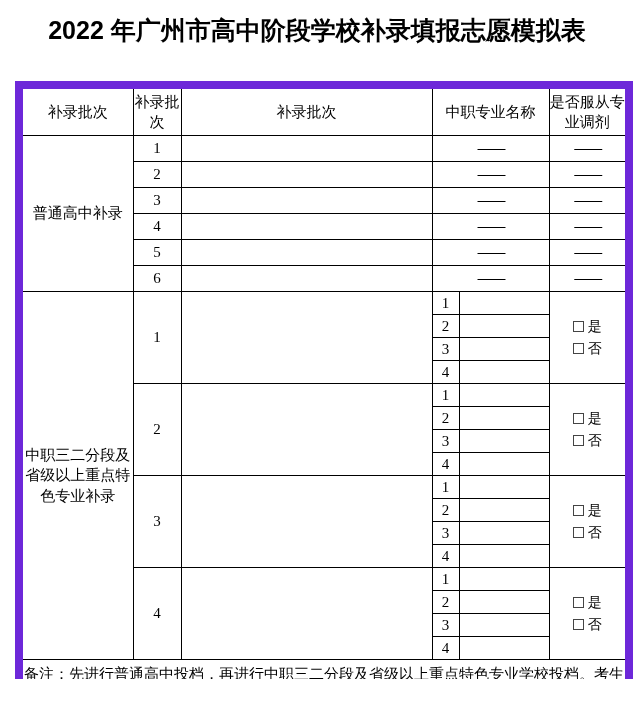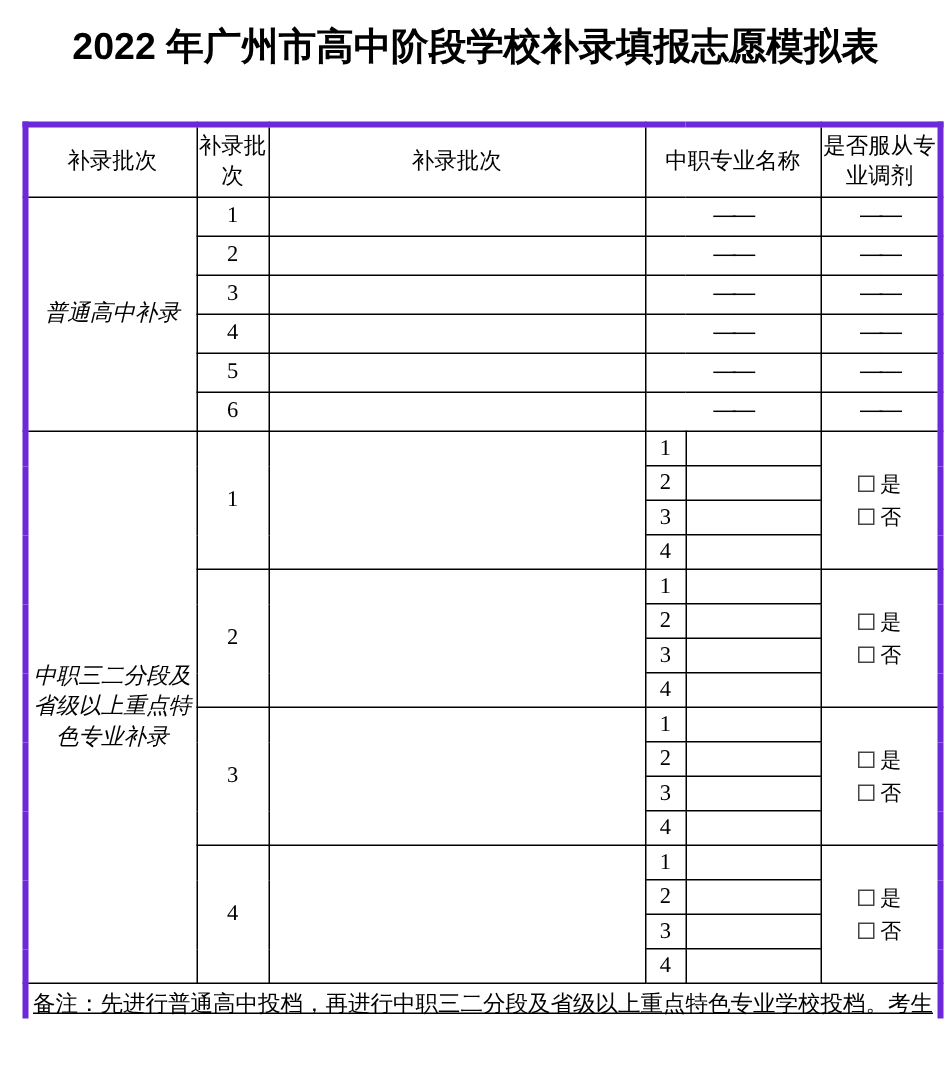--- a/index.html
+++ b/index.html
@@ -23,41 +23,40 @@
     font-size: 25px;
     font-weight: bold;
     letter-spacing: 0px;
     white-space: nowrap;
   }
   table.form {
     border-collapse: collapse;
     table-layout: fixed;
     width: 610px;
     margin: 34px 0 0 15px;
-    border: 4px solid #6d28d9;
+    border: 8px solid #6d28d9;
   }
   table.form th, table.form td {
     border: 1px solid #000;
     padding: 0;
     font-size: 15px;
     font-weight: normal;
     text-align: center;
     vertical-align: middle;
     overflow: hidden;
     line-height: 1.35;
   }
   th.hd { height: 46px; }
   th.hd-batch, th.hd-school, th.hd-major { line-height: 1.2; }
   tr.s1row { height: 26px; }
   tr.s2row { height: 23px; }
   td.batch {
     text-align: left;
     padding: 0 4px 0 14px;
     line-height: 1.45;
-    font-style: italic;
   }
   td.seq, td.subnum {
     font-family: "Liberation Serif", serif;
     font-size: 16px;
   }
   td.blank { background: #fff; }
   td.dash {
     font-size: 16px;
     letter-spacing: -2px;
     color: #000;

